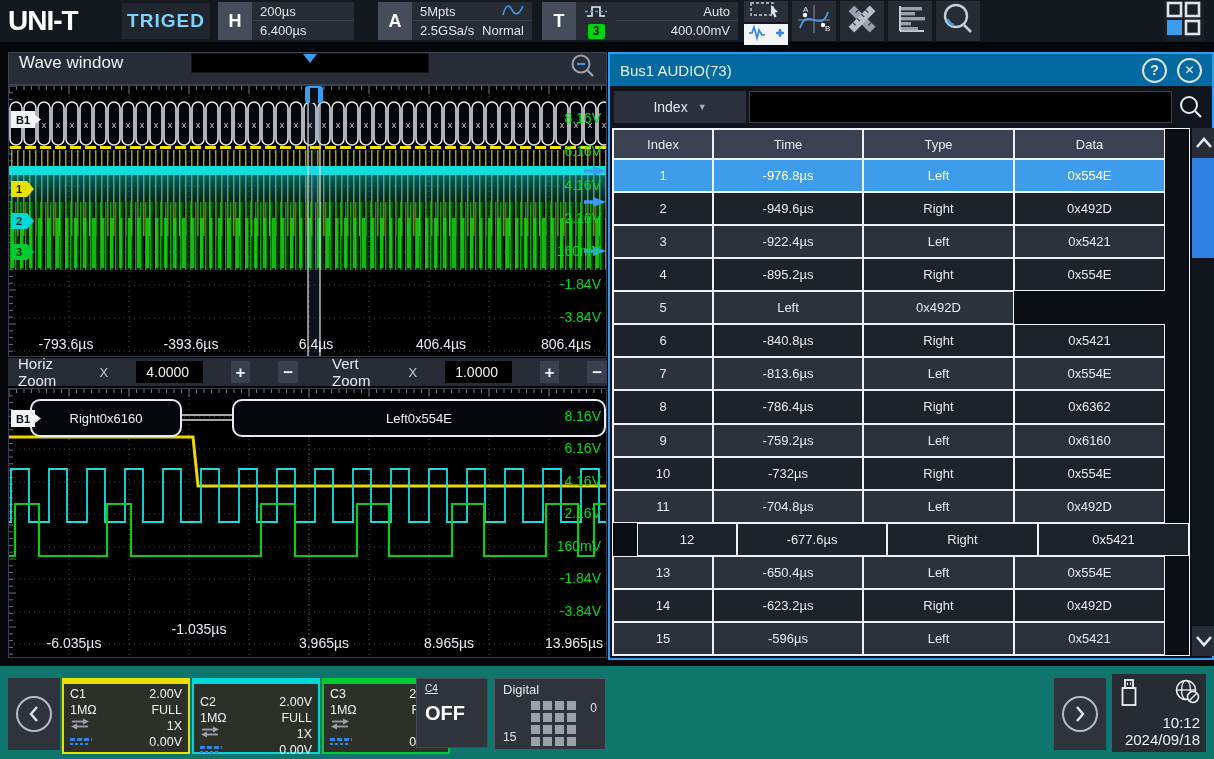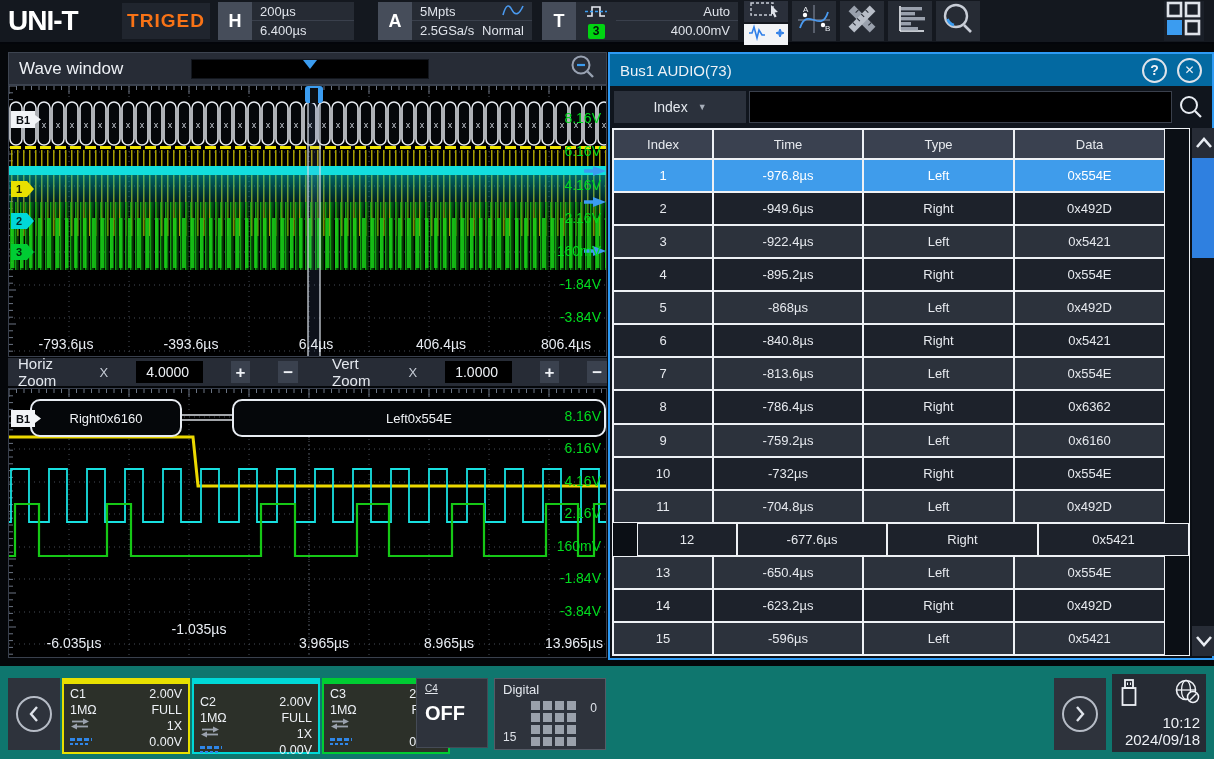--- a/index.html
+++ b/index.html
@@ -3,40 +3,40 @@
 <meta charset="utf-8">
 <style>
   html,body{margin:0;padding:0;background:#000;}
   .screen{position:relative;width:1214px;height:759px;background:#05070a;overflow:hidden;
     font-family:"Liberation Sans","DejaVu Sans",sans-serif;color:#e8ecf2;}
   
   .topbar{position:absolute;left:0;top:0;width:1214px;height:44px;background:#14181f;
     display:flex;align-items:center;border-bottom:2px solid #03050a;box-sizing:border-box;}
   .logo{width:110px;margin-left:8px;font-size:28px;font-weight:800;letter-spacing:-1px;color:#fff;}
   .trig{width:88px;height:36px;margin-left:4px;background:#20252e;display:flex;align-items:center;justify-content:center;
-    font-size:19px;font-weight:800;letter-spacing:1px;color:#f97316;}
+    font-size:19px;font-weight:800;letter-spacing:1px;color:#7dd3fc;}
   .blkgrp{display:flex;height:38px;margin-left:8px;}
   .keycell{width:34px;height:38px;background:#464d5a;color:#fff;font-size:18px;font-weight:700;
     display:flex;align-items:center;justify-content:center;}
   .valcell{background:#262b34;display:flex;flex-direction:column;justify-content:center;}
   .vrow{height:19px;display:flex;align-items:center;justify-content:space-between;padding:0 8px;font-size:13px;color:#dfe3ea;}
   .vrow.divided{border-bottom:1px solid #3a404c;box-sizing:border-box;}
   .iconcell{width:40px;background:#262b34;display:flex;flex-direction:column;align-items:center;justify-content:center;gap:1px;}
   .badge{width:17px;height:15px;background:#00d411;color:#03140a;font-size:12px;font-weight:700;
     display:flex;align-items:center;justify-content:center;border-radius:2px;}
   .tbbtn{width:44px;height:40px;margin-left:4px;background:#262b34;display:flex;align-items:center;justify-content:center;}
   .tbstack{width:44px;height:40px;margin-left:6px;display:flex;flex-direction:column;gap:2px;}
   .tbstack .half{flex:1;background:#2a2f3a;display:flex;align-items:center;justify-content:center;}
   .tbstack .half.active{background:#f2f4f7;}
   .layoutbtn{width:40px;height:40px;margin-left:auto;margin-right:10px;background:#1a1f28;
     display:flex;align-items:center;justify-content:center;}
   
   .wavepanel{position:absolute;left:8px;top:52px;width:599px;height:305px;}
   .wavehead{height:33px;background:#272c36;border:1px solid #3d4450;box-sizing:border-box;
-    display:flex;align-items:center;padding:0 10px;}
+    display:flex;padding:0 10px;}
   .wavetitle{width:172px;font-size:17px;color:#eef1f6;}
   .minimap{position:relative;width:236px;height:18px;background:#000;border:1px solid #12161d;}
   .minitri{position:absolute;left:50%;top:0;transform:translateX(-50%);width:0;height:0;
     border-left:7px solid transparent;border-right:7px solid transparent;border-top:9px solid #3b9cf0;}
   .wavehead .zoomout{margin-left:auto;}
   .wavearea{position:relative;height:272px;background:#000;border:1px solid #39404d;box-sizing:border-box;}
   .wavearea svg{display:block;}
   .vlabel{position:absolute;right:5px;font-size:14px;color:#00dc1e;line-height:15px;}
   .tlabel{position:absolute;font-size:14px;color:#e8ecf2;transform:translateX(-50%);}
   
@@ -763,21 +763,20 @@
               <div class="tcell">0x5421</div>
             </div>
             <div class="trow dark" style="flex: 1 1 0%;">
               <div class="tcell">4</div>
               <div class="tcell">-895.2µs</div>
               <div class="tcell">Right</div>
               <div class="tcell">0x554E</div>
             </div>
             <div class="trow light" style="flex: 1 1 0%;">
               <div class="tcell">5</div>
-              <div class="tcell">-868µs</div>
               <div class="tcell">Left</div>
               <div class="tcell">0x492D</div>
             </div>
             <div class="trow dark" style="flex: 1 1 0%;">
               <div class="tcell">6</div>
               <div class="tcell">-840.8µs</div>
               <div class="tcell">Right</div>
               <div class="tcell">0x5421</div>
             </div>
             <div class="trow light" style="flex: 1 1 0%;">

